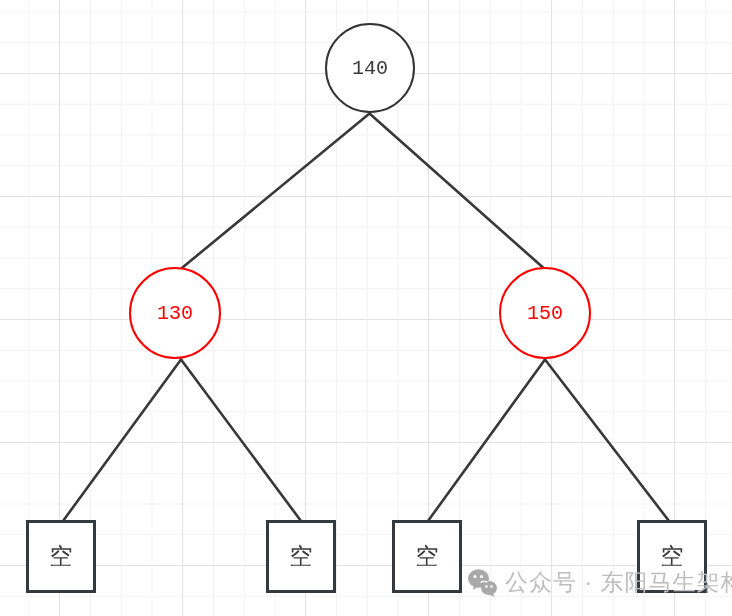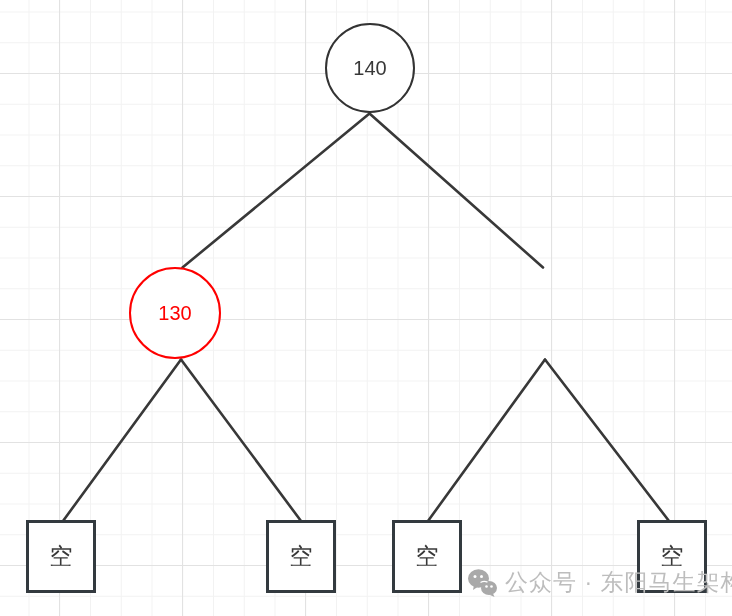--- a/index.html
+++ b/index.html
@@ -39,20 +39,21 @@
     background: #ffffff;
     display: flex;
     align-items: center;
     justify-content: center;
     color: #383838;
   }
   .circle-node {
     border: 2.5px solid #333333;
     border-radius: 50%;
     font-size: 20px;
+    font-family: Liberation Mono, monospace;
   }
   .circle-node.highlight {
     border-color: #ff0000;
     color: #ff0000;
   }
   .node-root  { left: 325px; top: 23px;  width: 90px; height: 90px; }
   .node-left  { left: 129px; top: 267px; width: 92px; height: 92px; }
   .node-right { left: 499px; top: 267px; width: 92px; height: 92px; }
   .square-node {
     border: 3px solid #333a3f;
@@ -100,20 +101,23 @@
   </svg>
 
   <div class="node circle-node node-root">
     <span>140</span>
   </div>
 
   <div class="node circle-node highlight node-left">
     <span>130</span>
   </div>
 
+  <div class="node circle-node highlight node-right">
+    <span>150</span>
+  </div>
 
   <div class="node square-node leaf-1">
     <span>空</span>
   </div>
 
   <div class="node square-node leaf-2">
     <span>空</span>
   </div>
 
   <div class="node square-node leaf-3">

